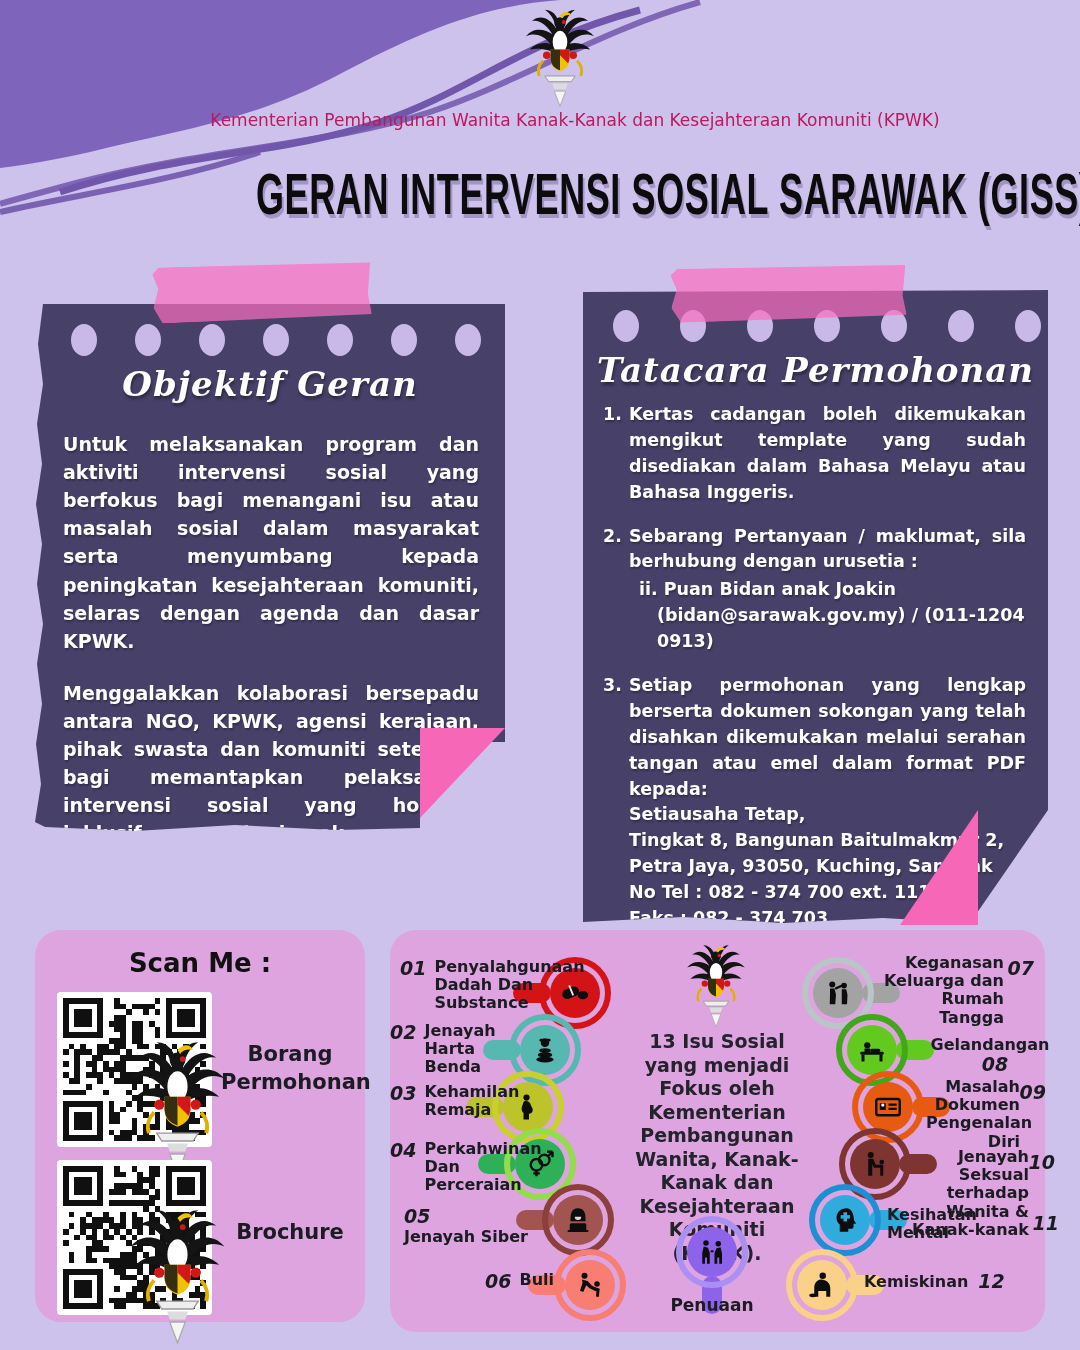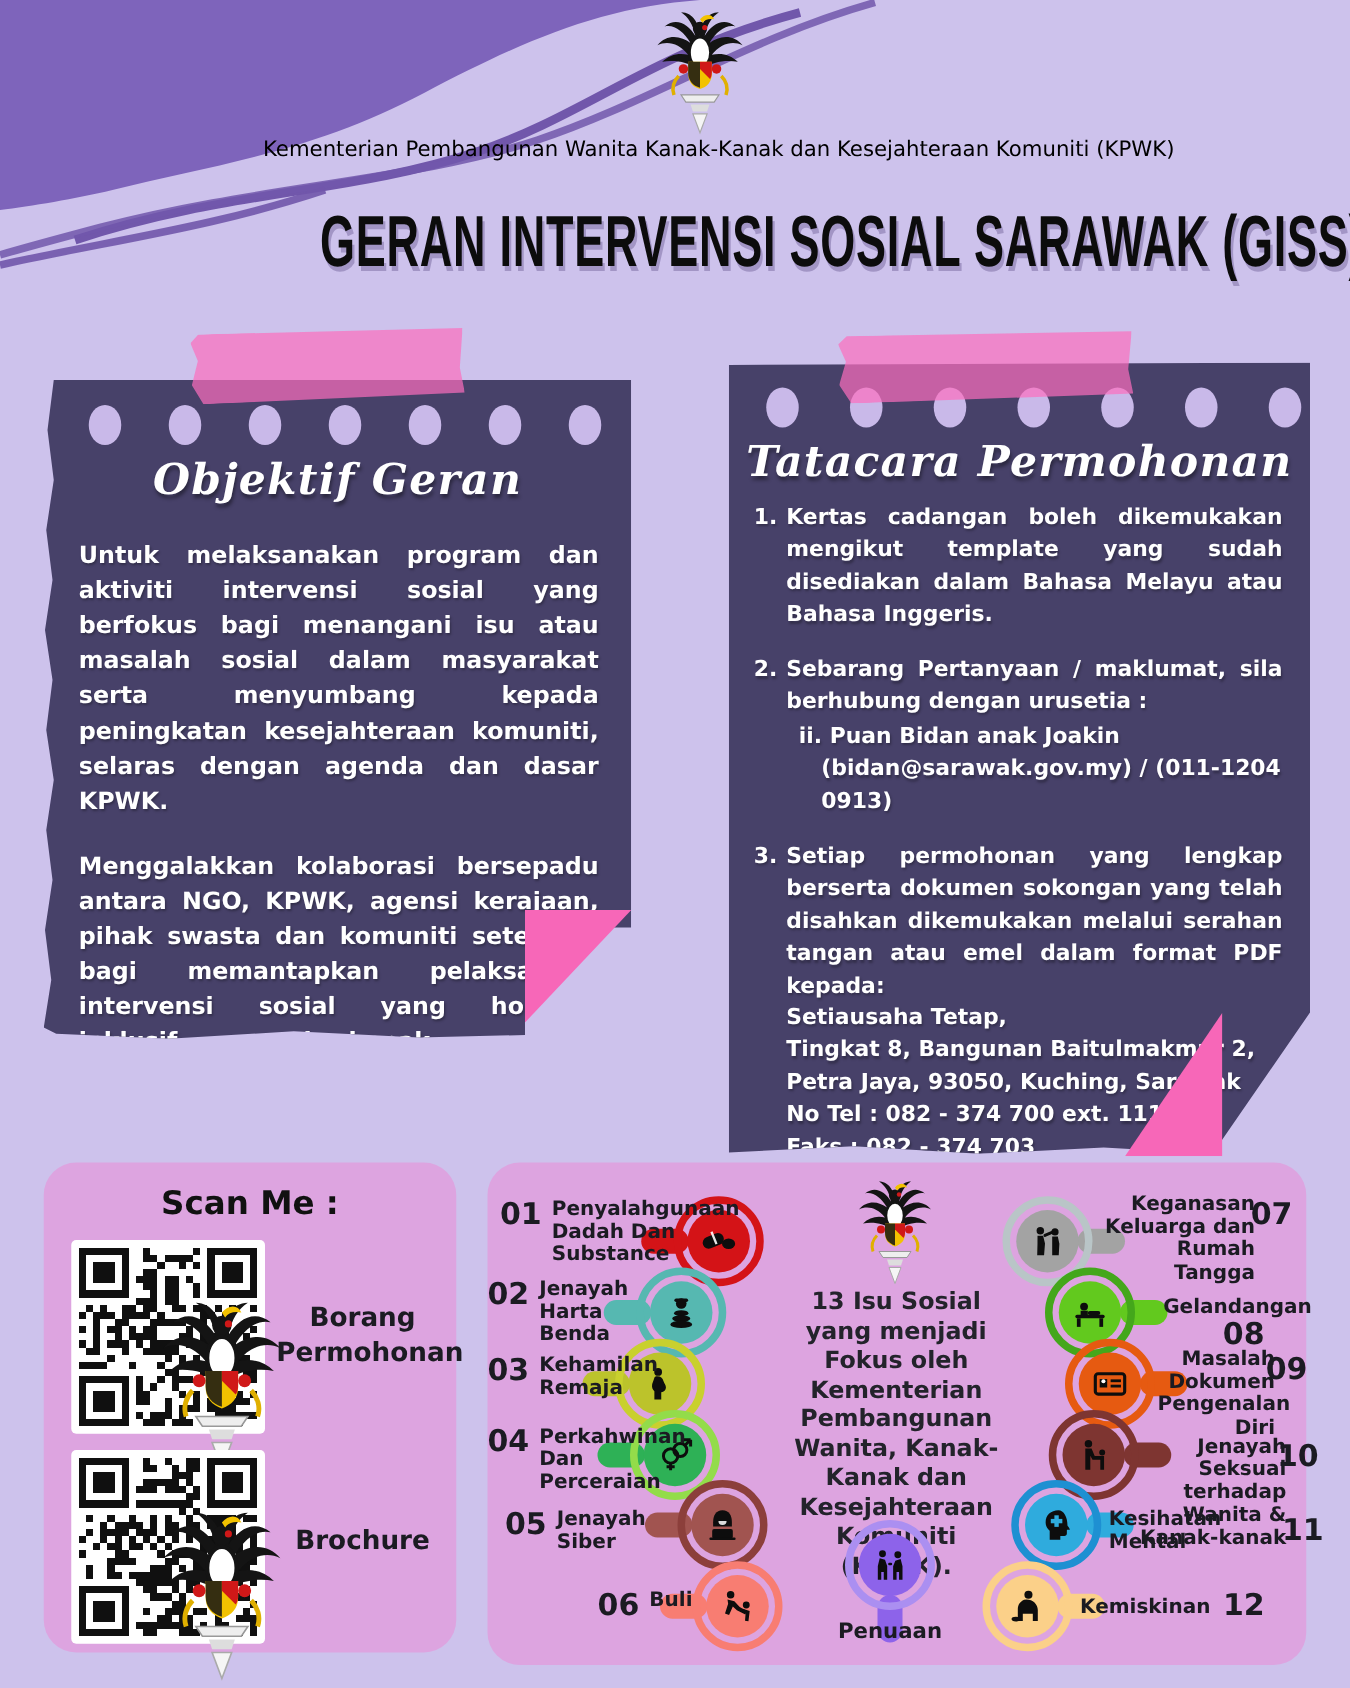--- a/index.html
+++ b/index.html
@@ -8,21 +8,21 @@
     background:#cdc2ec;
     font-family:"DejaVu Sans",sans-serif;
   }
   
   .wave{position:absolute;left:0;top:0;width:780px;height:300px;z-index:1;}
   
   .crest-top{position:absolute;left:521px;top:6px;width:78px;height:104px;z-index:2;}
   .crest-small{position:absolute;left:293px;top:12px;width:66px;height:88px;}
   
   .ministry{position:absolute;top:110px;left:0;width:1080px;box-sizing:border-box;
-    padding-left:70px;text-align:center;font-size:17px;color:#000000;z-index:2;}
+    padding-left:70px;text-align:center;font-size:17px;color:#be185d;z-index:2;}
   .title-wrap{position:absolute;top:160px;left:0;width:1080px;text-align:center;z-index:2;}
   .title{display:inline-block;transform:scaleX(0.62);
     font-family:"Liberation Sans",sans-serif;font-weight:700;font-size:58px;
     letter-spacing:1px;color:#0c0c0c;white-space:nowrap;
     text-shadow:3px 4px 0 rgba(110,95,150,0.45);}
   
   .panel{position:absolute;background:#474169;color:#ffffff;z-index:2;}
   .panel-left{left:35px;top:304px;width:470px;height:528px;
     clip-path:polygon(8px 0,470px 0,470px 438px,385px 438px,385px 524px,300px 526px,200px 521px,100px 527px,10px 523px,0 518px,6px 480px,1px 440px,7px 400px,2px 360px,8px 320px,2px 280px,7px 240px,1px 200px,7px 160px,2px 120px,8px 80px,3px 40px);}
   .panel-right{left:537px;top:290px;width:465px;height:635px;
@@ -72,21 +72,21 @@
   
   .bubble{position:absolute;width:72px;height:72px;}
   .bubble .stem{position:absolute;background:var(--c);width:38px;height:20px;border-radius:10px;top:26px;}
   .bubble .stem.left{left:-26px;} .bubble .stem.right{left:60px;}
   .bubble .stem.down{width:20px;height:38px;left:26px;top:60px;}
   .bubble .ring{position:absolute;left:0;top:0;width:60px;height:60px;border:6px solid var(--r);border-radius:50%;}
   .bubble .inner{position:absolute;left:11px;top:11px;width:50px;height:50px;border-radius:50%;
     background:var(--c);display:flex;align-items:center;justify-content:center;}
   .bubble .inner svg{width:30px;height:30px;}
   .ilabel{position:absolute;color:#1b1b22;font-weight:bold;font-size:16px;line-height:1.14;}
-  .ilabel .num{font-size:24px;}
+  .ilabel .num{font-size:19px;font-style:italic;}
   .ilabel.flex{display:flex;align-items:flex-start;}
   .ilabel.flex .num{margin-right:8px;}
   .ilabel.flex.end{justify-content:flex-end;}
   .ilabel.after{display:flex;align-items:center;}
   .ilabel.after .num{margin-left:10px;}
   .ilabel.abs .num{position:absolute;right:0;top:4px;}
 </style>
 </head>
 <body>
 
@@ -760,21 +760,21 @@
         <svg viewBox="0 0 24 24" style="color:#a15450">
           <g fill="#0d0d0d">
             <path d="M12 2.6 c-4.2 0 -6 3.4 -6 7.6 V13 h12 V10.2 c0 -4.2 -1.8 -7.6 -6 -7.6 z"></path>
             <path d="M9.4 9.4 a2.6 2.6 0 0 0 5.2 0 z" fill="#ffffff" opacity="0.85"></path>
             <rect x="5.4" y="14.6" width="13.2" height="6" rx="1.2"></rect>
             <rect x="3.6" y="20" width="16.8" height="1.6" rx="0.8"></rect>
           </g>
         </svg>
       </div>
     </div>
-    <div class="ilabel flex end" style="left: 14px; top: 276px; width: 134px;">
+    <div class="ilabel flex end" style="left: 14px; top: 276px; width: 134px; flex-direction: column;">
       <span class="num">05</span>
       <span class="txt">Jenayah Siber</span>
     </div>
     <div class="bubble" style="left: 164px; top: 319px; --c: #f87d72; --r: #f87d72;">
       <div class="stem left"></div>
       <div class="ring"></div>
       <div class="inner">
         <svg viewBox="0 0 24 24" style="color:#f87d72">
           <g fill="#0d0d0d">
             <circle cx="7.6" cy="4.6" r="2.4"></circle>

